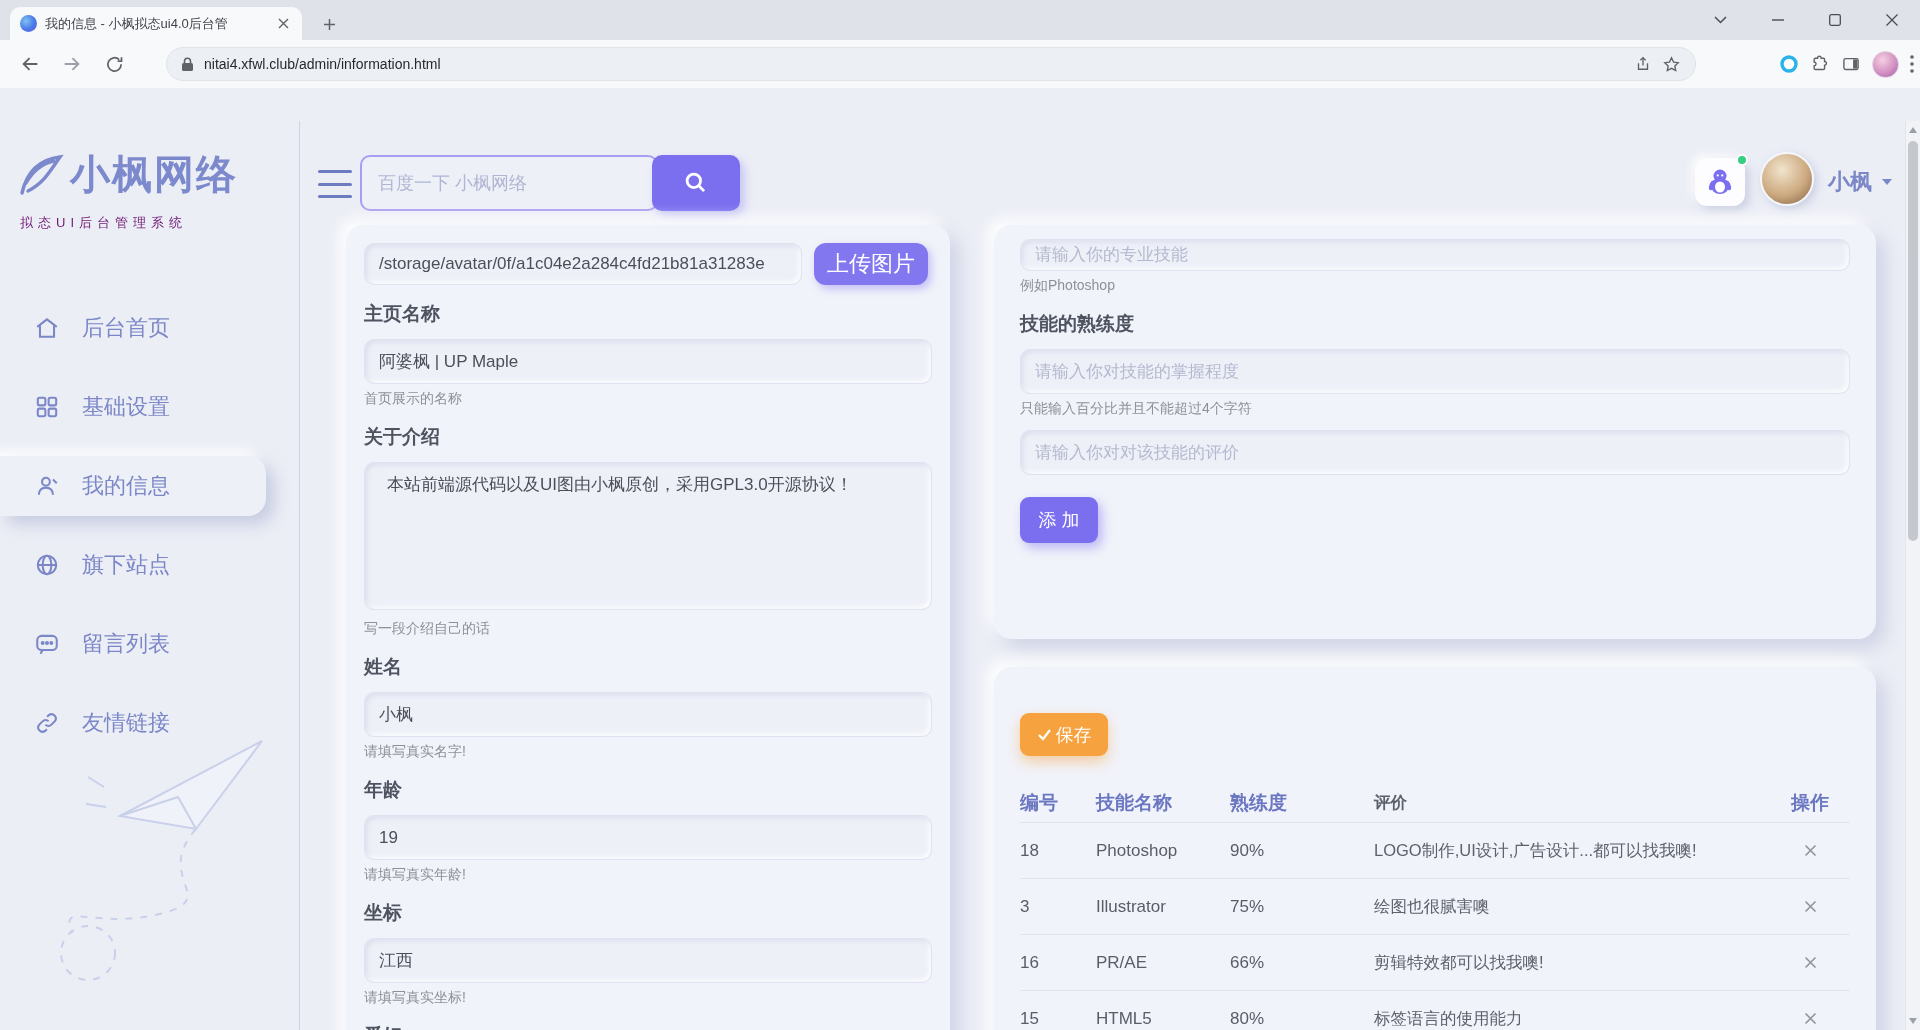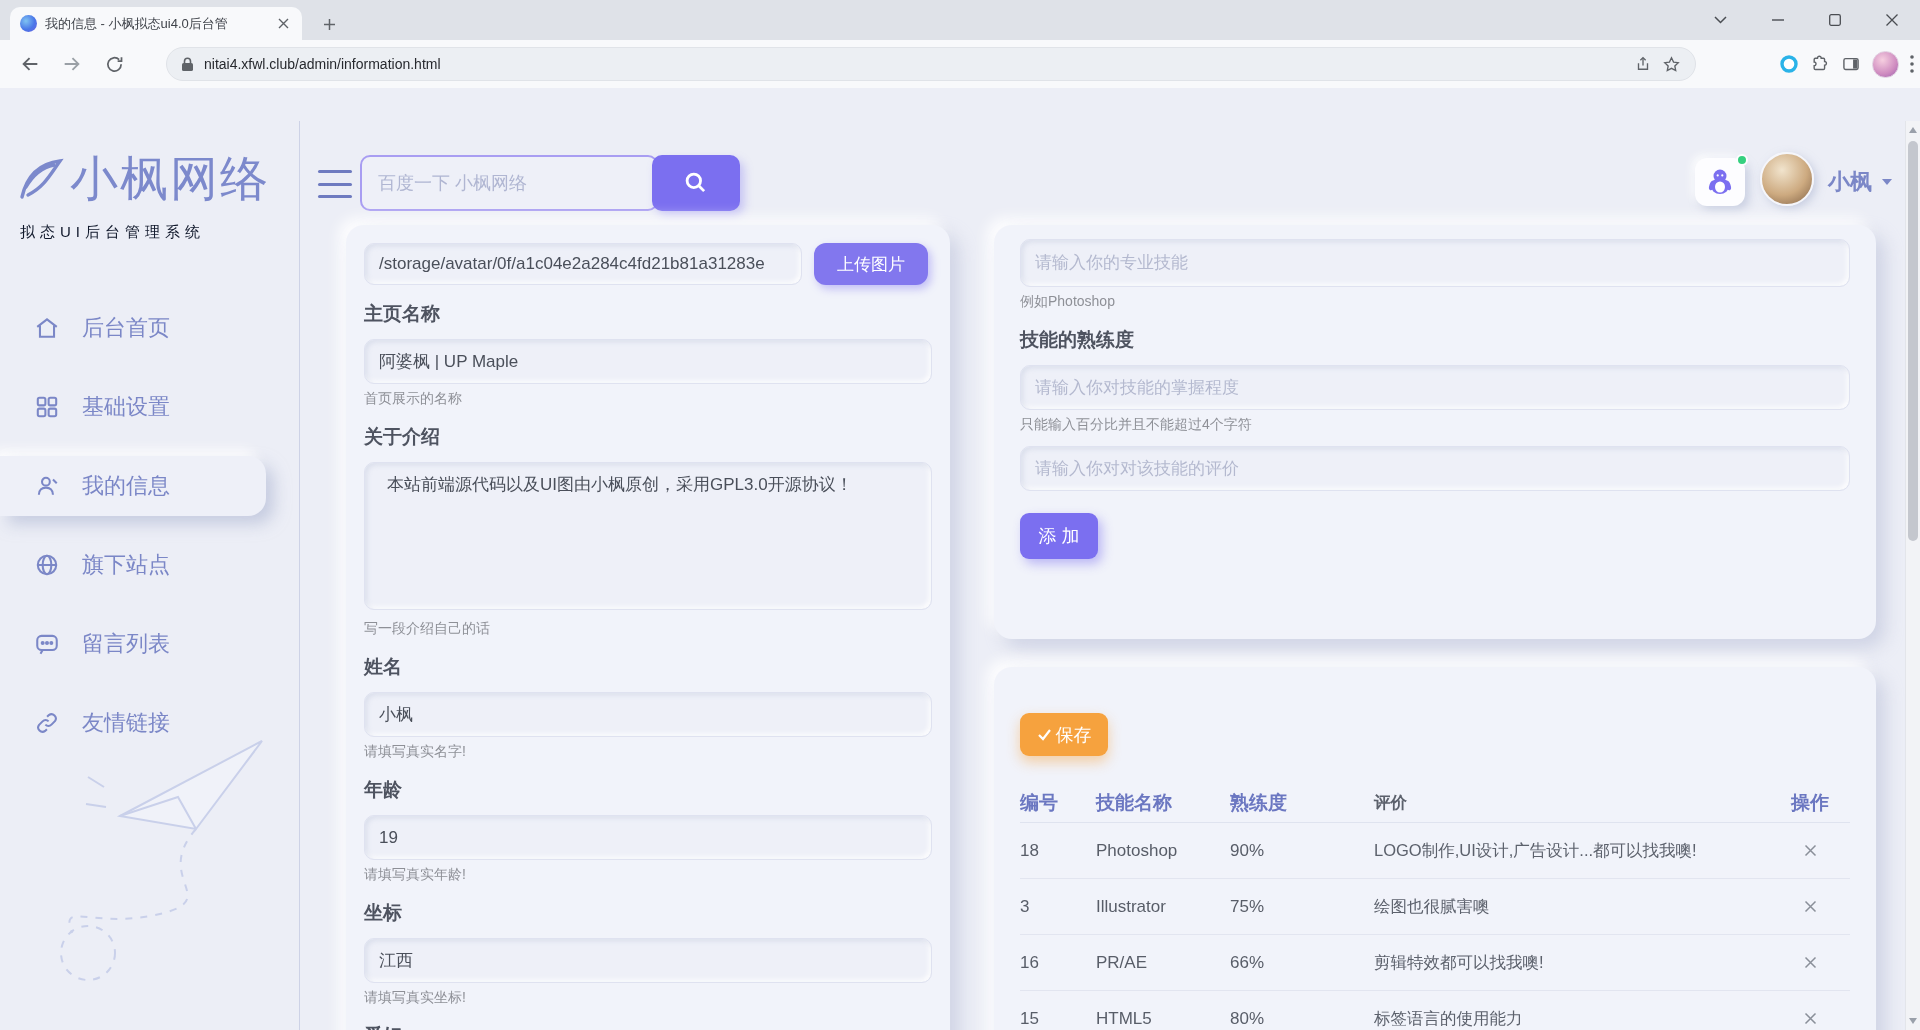--- a/index.html
+++ b/index.html
@@ -38,22 +38,22 @@
   .bm { display:flex; align-items:center; gap:7px; font-size:13px; color:#3f434a; }
   .p-badge { width:16px; height:16px; border-radius:4px; background:#19b39b; color:#fff; font-size:11px; font-weight:700;
              display:flex; align-items:center; justify-content:center; }
 
   
   .page { position:absolute; top:121px; left:0; width:1920px; height:909px; background:#eceef6; overflow:hidden; }
 
   .sidebar { position:absolute; left:0; top:0; width:300px; height:909px; border-right:1px solid rgba(168,176,210,.45); }
   .logo { position:absolute; left:14px; top:26px; width:280px; }
   .logo-row { display:flex; align-items:center; gap:4px; }
-  .logo-title { font-size:48px; font-weight:400; color:#7c89cc; letter-spacing:2px; }
-  .logo-sub { margin:12px 0 0 6px; font-size:15px; color:#0f172a; letter-spacing:5px; white-space:nowrap; }
+  .logo-title { font-size:40px; font-weight:700; color:#7c89cc; letter-spacing:2px; }
+  .logo-sub { margin:12px 0 0 6px; font-size:13px; color:#701a75; letter-spacing:5px; white-space:nowrap; }
   .menu { position:absolute; left:0; top:177px; width:300px; display:flex; flex-direction:column; gap:19px; }
   .menu-item { display:flex; align-items:center; gap:22px; height:60px; padding-left:34px;
                color:#7b87c7; font-size:22px; cursor:default; }
   .menu-item.active { width:266px; background:#eef0f8; border-radius:0 18px 18px 0;
                       box-shadow:8px 8px 16px rgba(166,175,205,.55), -6px -6px 12px #ffffff; }
   .plane-decor { position:absolute; left:0; top:480px; }
 
   .hamburger { position:absolute; left:318px; top:49px; width:34px; height:28px; display:flex; flex-direction:column; justify-content:space-between; cursor:pointer; }
   .hamburger span { display:block; height:3px; background:#6f7bc0; border-radius:2px; }
 
@@ -84,21 +84,21 @@
     background:#eef0f8; border:1px solid #dfe2f0; border-radius:10px; font-family:inherit;
     font-size:17px; color:#4a4f5a; outline:none;
     box-shadow:inset 2px 2px 5px rgba(166,175,205,.28), inset -2px -2px 5px #ffffff;
   }
   .neo-input { height:45px; padding:0 14px; width:100%; }
   .neo-input::placeholder, .neo-textarea::placeholder { color:#b4b9cf; }
   .neo-textarea { width:100%; height:148px; padding:10px 22px; resize:none; }
 
   .avatar-row { display:flex; gap:12px; }
   .avatar-path { width:438px; height:42px; }
-  .upload-btn { width:114px; height:42px; background:#8277ee; color:#fff; font-size:17px; border:none; border-radius:12px;
+  .upload-btn { width:114px; height:42px; background:#8277ee; color:#fff; font-size:22px; border:none; border-radius:12px;
                 cursor:pointer; font-family:inherit; box-shadow:3px 4px 9px rgba(123,111,240,.4); }
 
   .form-label { margin-top:16px; font-size:19px; font-weight:700; color:#4e5360; }
   .form-input { margin-top:12px; }
   .form-hint { margin-top:6px; font-size:14px; color:#8e9097; }
   .mt12 { margin-top:12px; }
 
   .add-btn { margin-top:22px; width:78px; height:46px; background:#7b6ff0; color:#fff; font-size:18px; border:none;
              border-radius:9px; cursor:pointer; font-family:inherit; box-shadow:4px 5px 11px rgba(123,111,240,.45); }
   .save-btn { margin-top:26px; width:88px; height:43px; background:#f6a23e; color:#fff; font-size:18px; border:none;
@@ -382,21 +382,21 @@
     <div class="form-hint">请填写真实年龄!</div>
 
     <div class="form-label">坐标</div>
     <input class="neo-input form-input" value="江西" style="">
     <div class="form-hint">请填写真实坐标!</div>
 
     <div class="form-label">爱好</div>
   </div>
 
   <div class="card card-add">
-    <input class="neo-input" style="height: 48px;" placeholder="请输入你的专业技能">
+    <input class="neo-input" style="height: 32px;" placeholder="请输入你的专业技能">
     <div class="form-hint">例如Photoshop</div>
 
     <div class="form-label">技能的熟练度</div>
     <input class="neo-input form-input" placeholder="请输入你对技能的掌握程度" style="">
     <div class="form-hint">只能输入百分比并且不能超过4个字符</div>
 
     <input class="neo-input form-input" placeholder="请输入你对对该技能的评价" style="">
 
     <button class="add-btn">添 加</button>
   </div>

